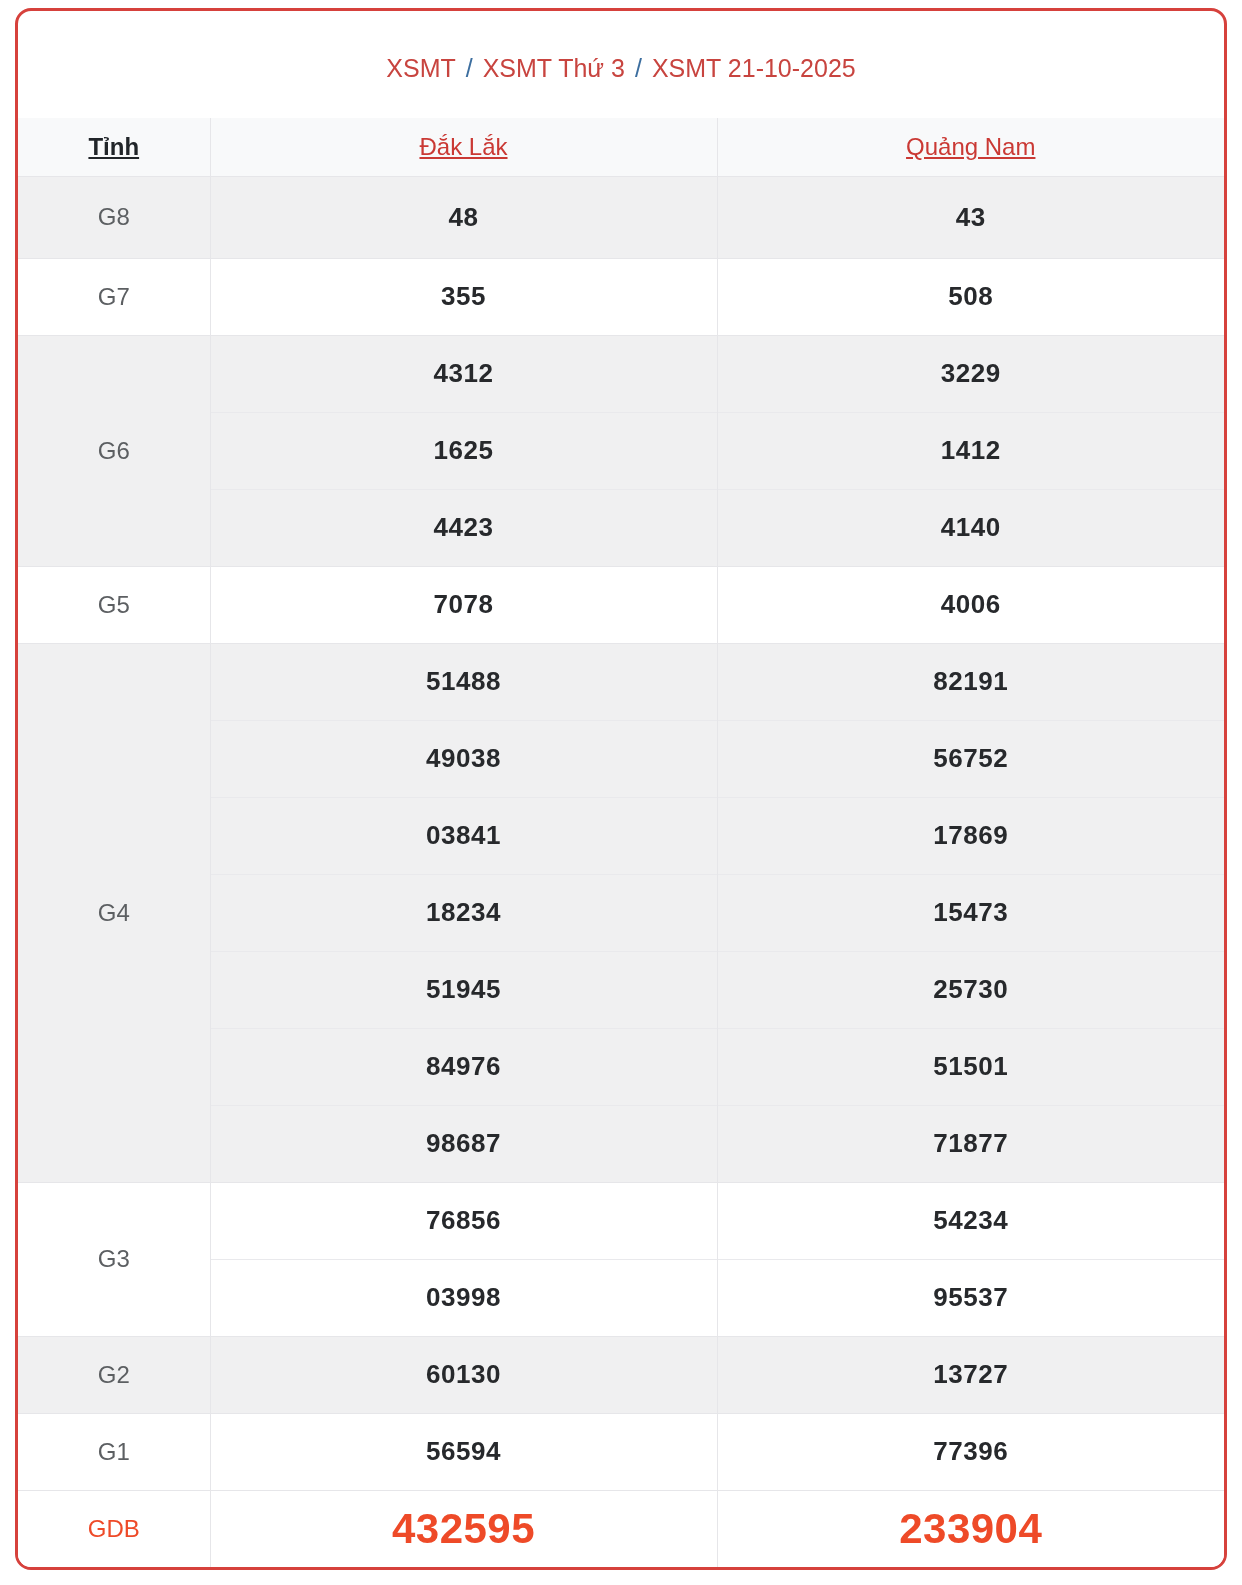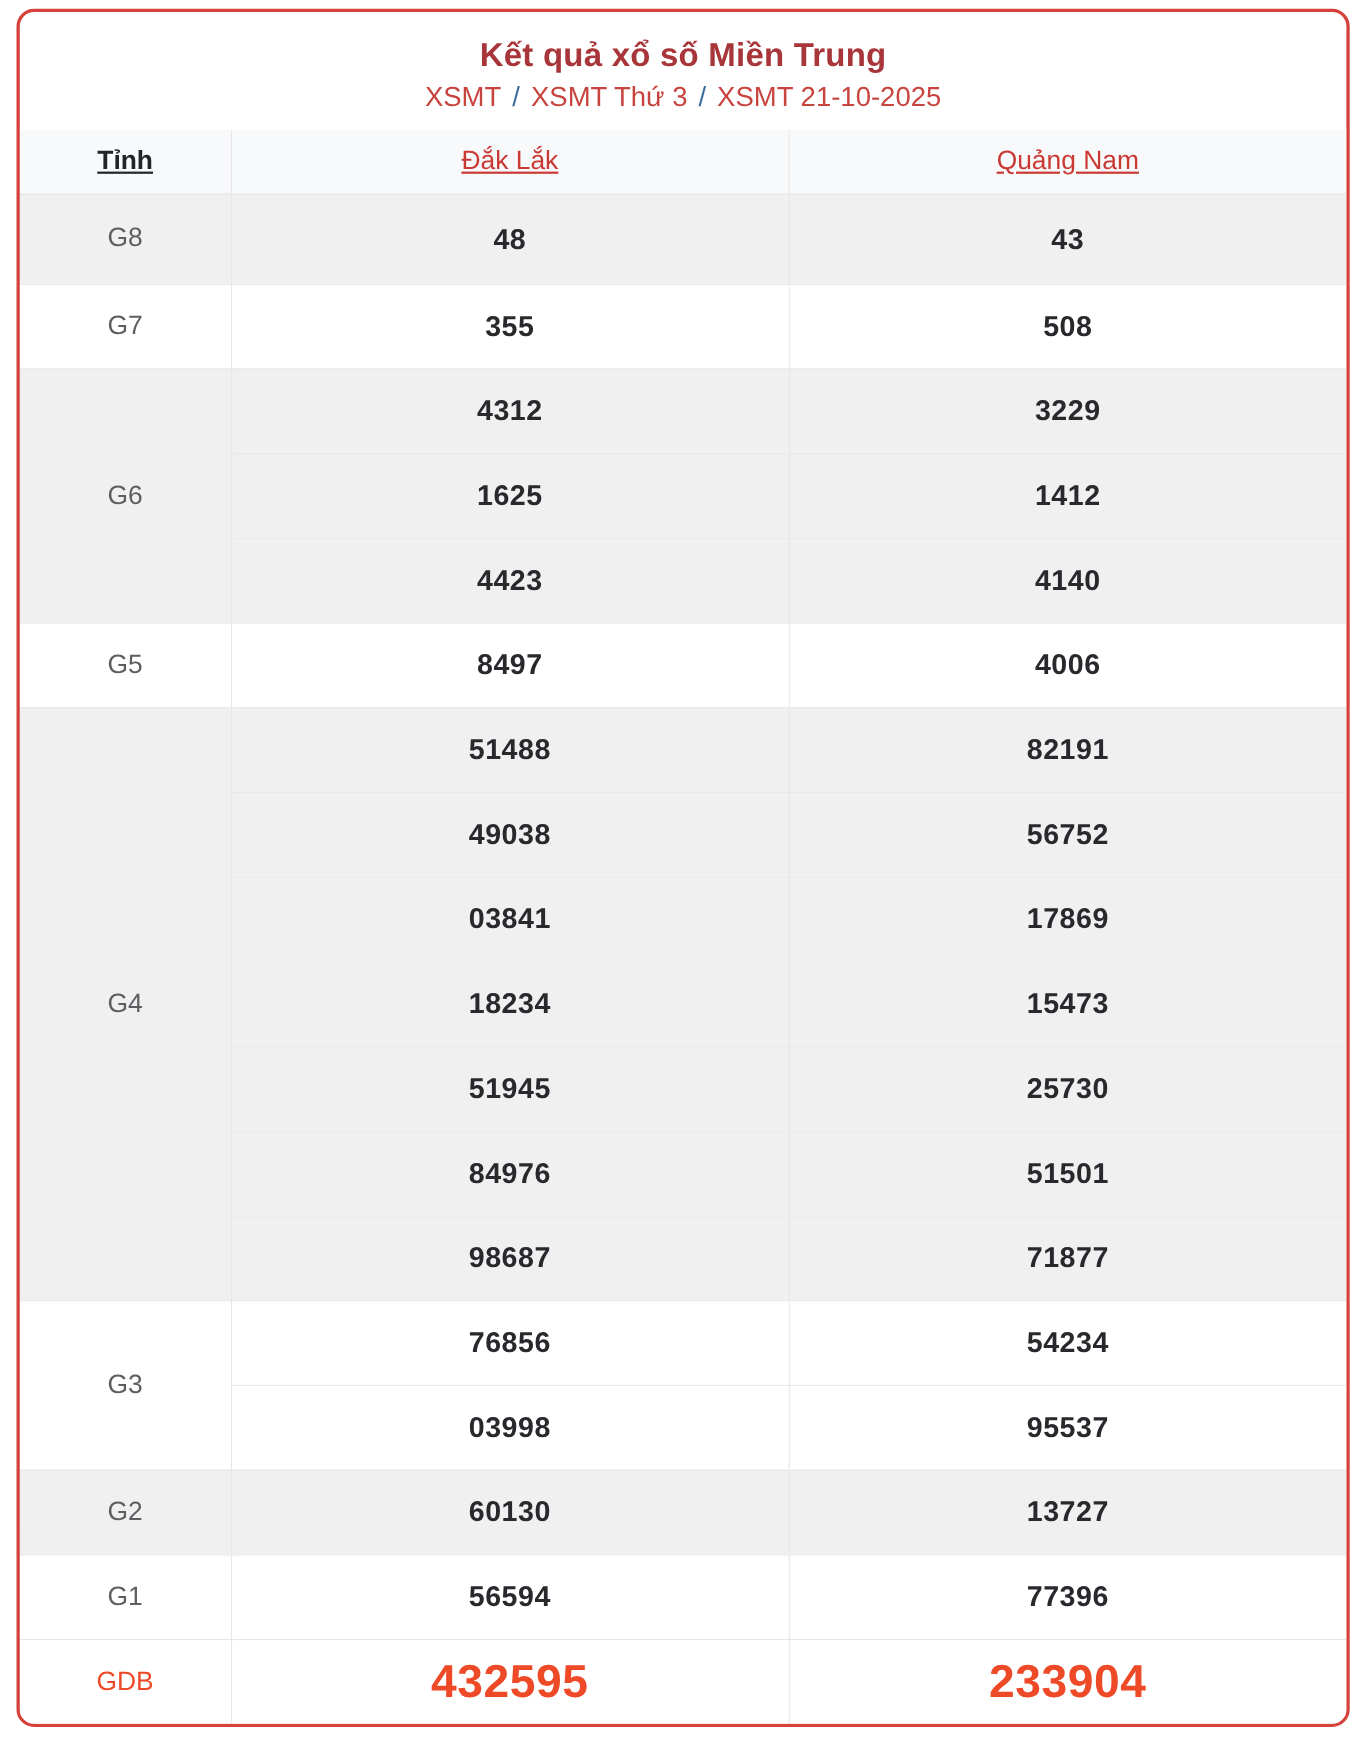--- a/index.html
+++ b/index.html
@@ -114,21 +114,20 @@
     color: var(--highlight-orange);
     font-size: 42px;
   }
 </style>
 </head>
 <body>
 
 <div class="card">
 
   <div class="card-head">
-    <h1 class="page-title">Kết quả xổ số Miền Trung</h1>
     <nav class="breadcrumb">
       <a>XSMT</a>
       <span class="sep">/</span>
       <a>XSMT Thứ 3</a>
       <span class="sep">/</span>
       <a>XSMT 21-10-2025</a>
     </nav>
   </div>
 
   <table class="results">
@@ -167,21 +166,21 @@
         <td class="num">1625</td>
         <td class="num">1412</td>
       </tr>
       <tr class="shaded sub">
         <td class="num">4423</td>
         <td class="num">4140</td>
       </tr>
 
       <tr class="group-start">
         <td class="label">G5</td>
-        <td class="num">8497</td>
+        <td class="num">7078</td>
         <td class="num">4006</td>
       </tr>
 
       <tr class="shaded group-start">
         <td class="label" rowspan="7">G4</td>
         <td class="num">51488</td>
         <td class="num">82191</td>
       </tr>
       <tr class="shaded sub">
         <td class="num">49038</td>

